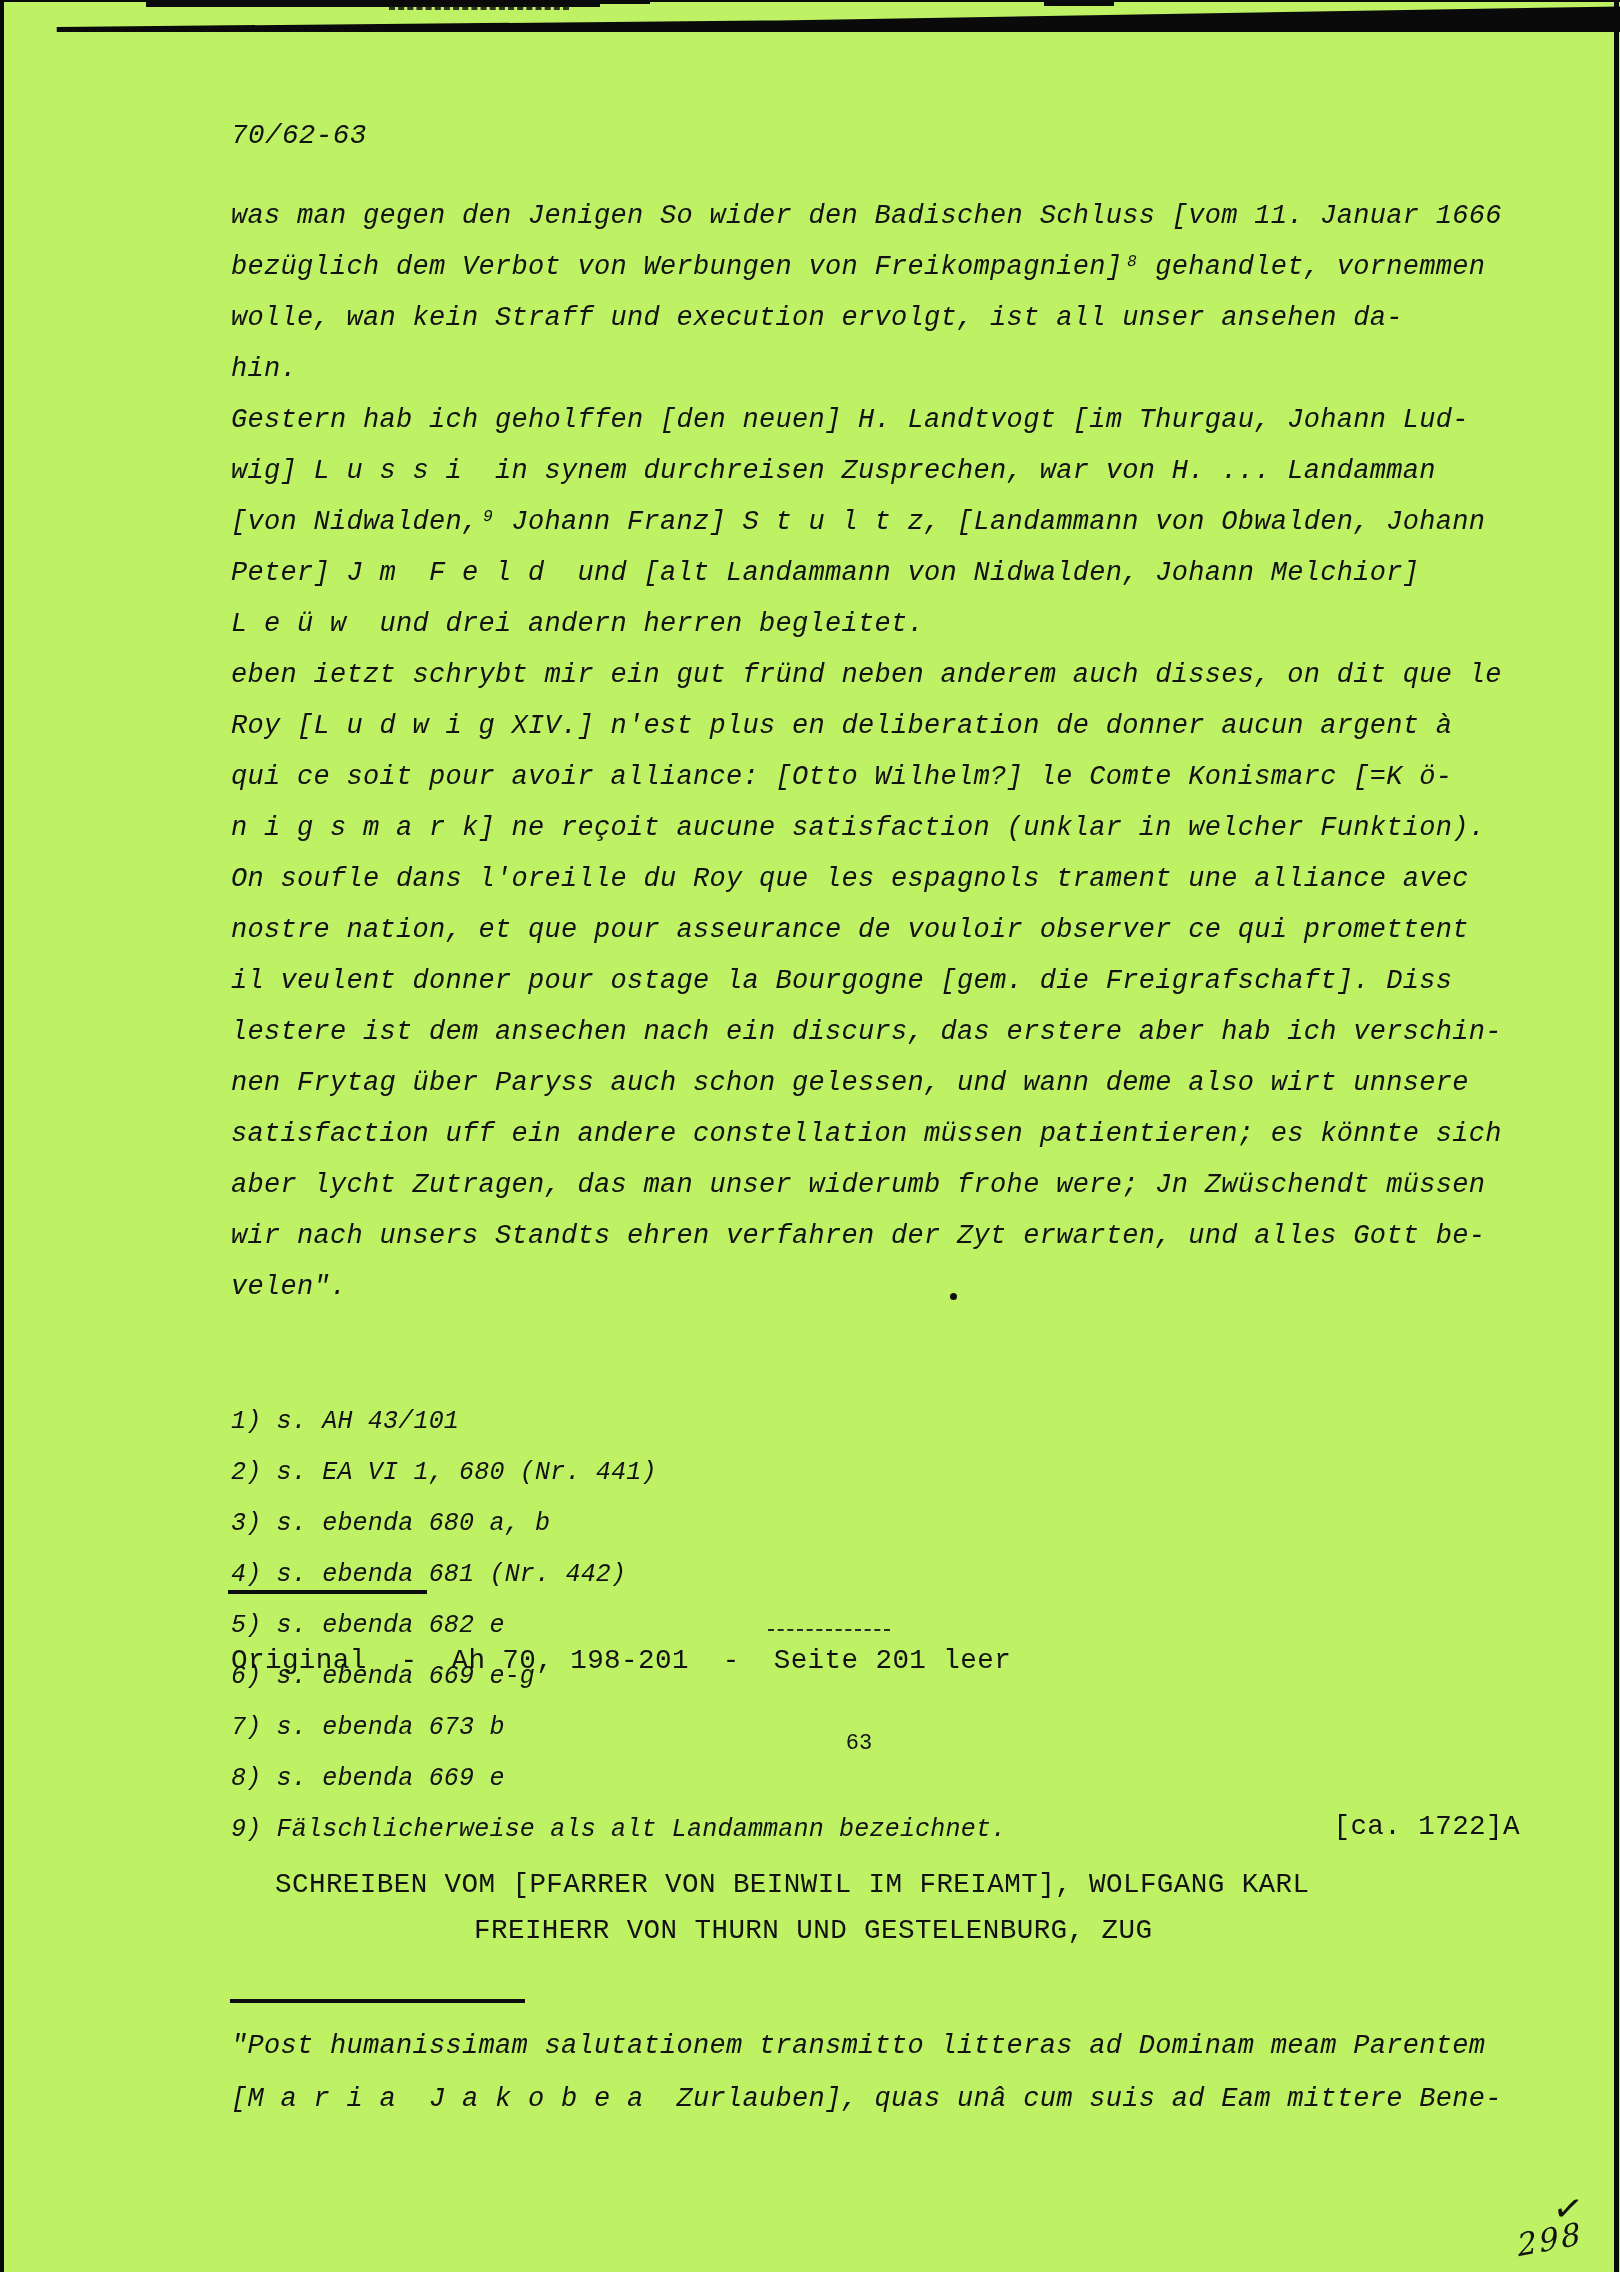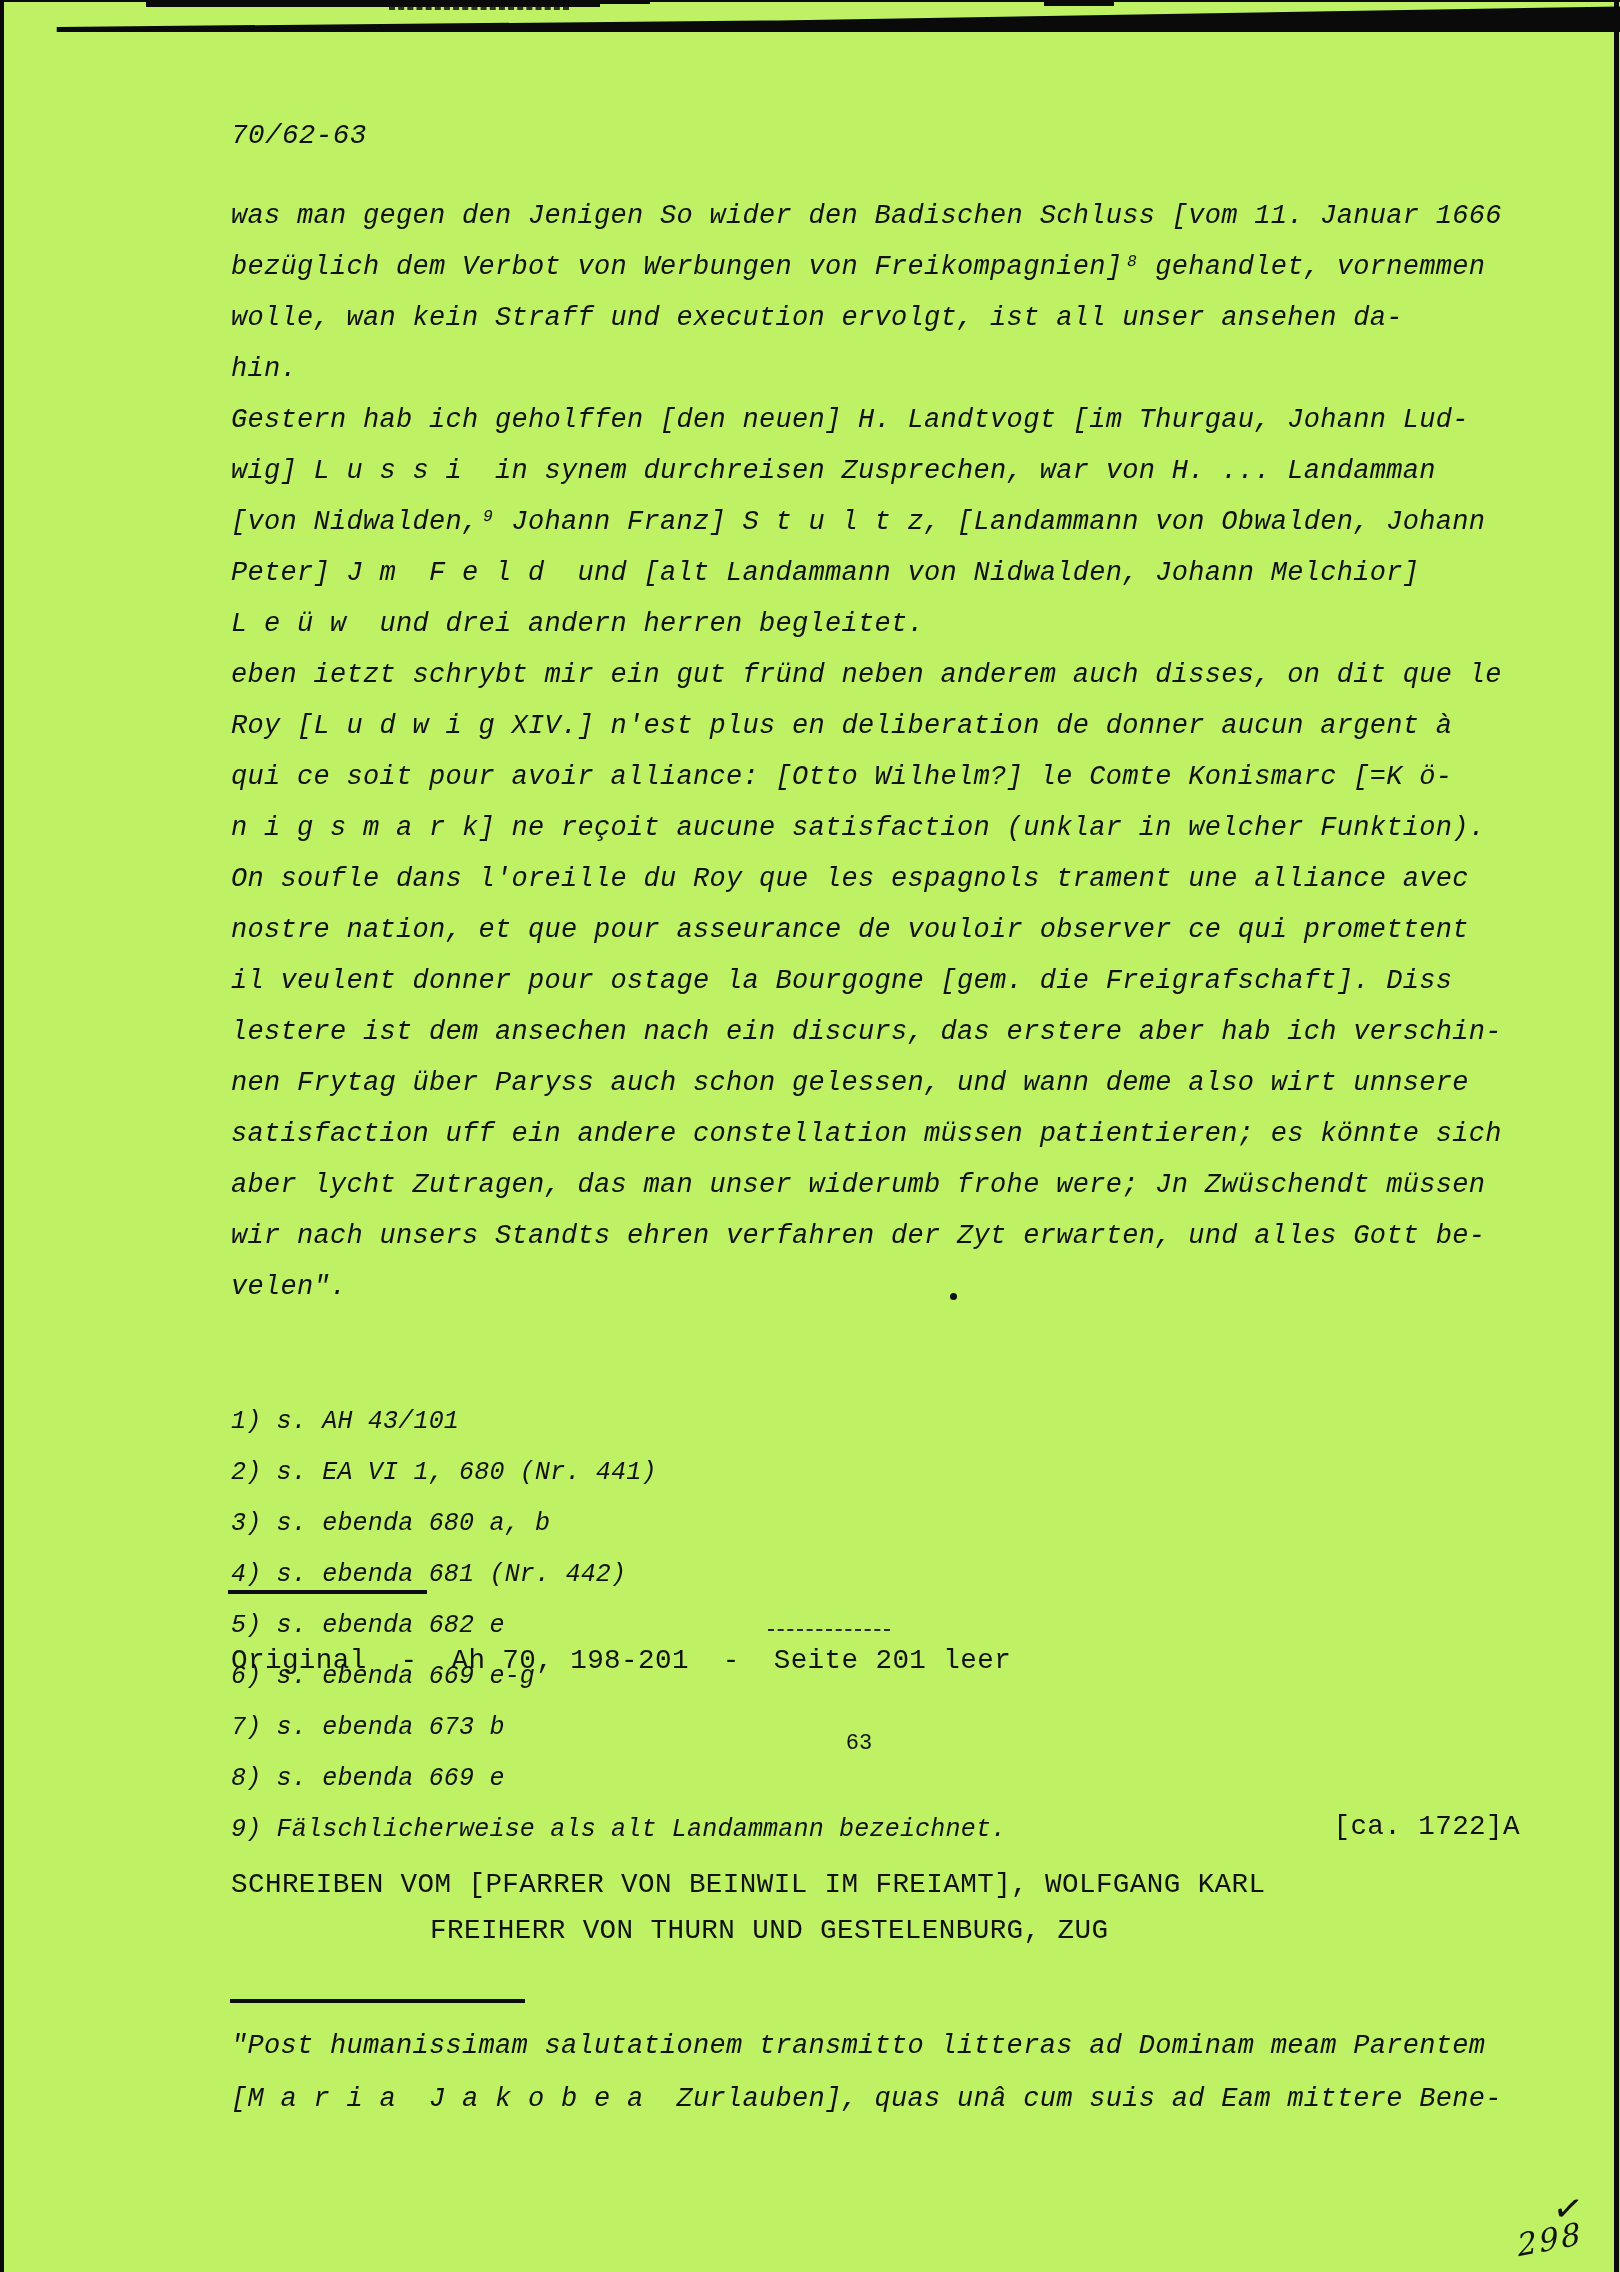--- a/index.html
+++ b/index.html
@@ -37,21 +37,21 @@
   .fn-left{width:608px;white-space:pre;}
   .fn-right{white-space:pre;}
   
   .rule-original{position:absolute;left:228px;top:1590px;width:199px;height:4px;background:#0d0d0d;}
   .dash-seite{position:absolute;left:768px;top:1629px;width:122px;border-top:2.4px dashed #2a2a2a;}
   .source{position:absolute;left:231px;top:1645px;font-size:27.6px;letter-spacing:0.4px;text-align:center;}
   
   .entry-num{position:absolute;left:231px;top:1731px;width:1256px;text-align:center;font-size:22px;}
   .date-row{position:absolute;left:231px;top:1811px;width:1289px;display:flex;justify-content:flex-end;font-size:27.6px;letter-spacing:0.4px;}
   .title{position:absolute;left:231px;top:1862px;font-size:27.6px;line-height:46px;letter-spacing:0.4px;}
-  .title .tl{white-space:pre;}
+  .title .tl{white-space:pre;margin-left:44px;}
   .title .indent{padding-left:199px;}
   .rule-entry{position:absolute;left:230px;top:1999px;width:295px;height:4px;background:#0d0d0d;}
   
   .latin{position:absolute;left:231px;top:2020px;width:1345px;
     font-size:27px;line-height:53px;font-style:italic;letter-spacing:0.3px;}
   
   .check{position:absolute;left:1553px;top:2188px;font-size:36px;font-weight:bold;
     font-family:"DejaVu Sans",sans-serif;transform:rotate(8deg);}
   .hand{position:absolute;left:1517px;top:2221px;font-size:31px;font-style:italic;
     font-family:"DejaVu Serif",serif;letter-spacing:2.4px;transform:rotate(-11deg) skewX(-6deg);}

